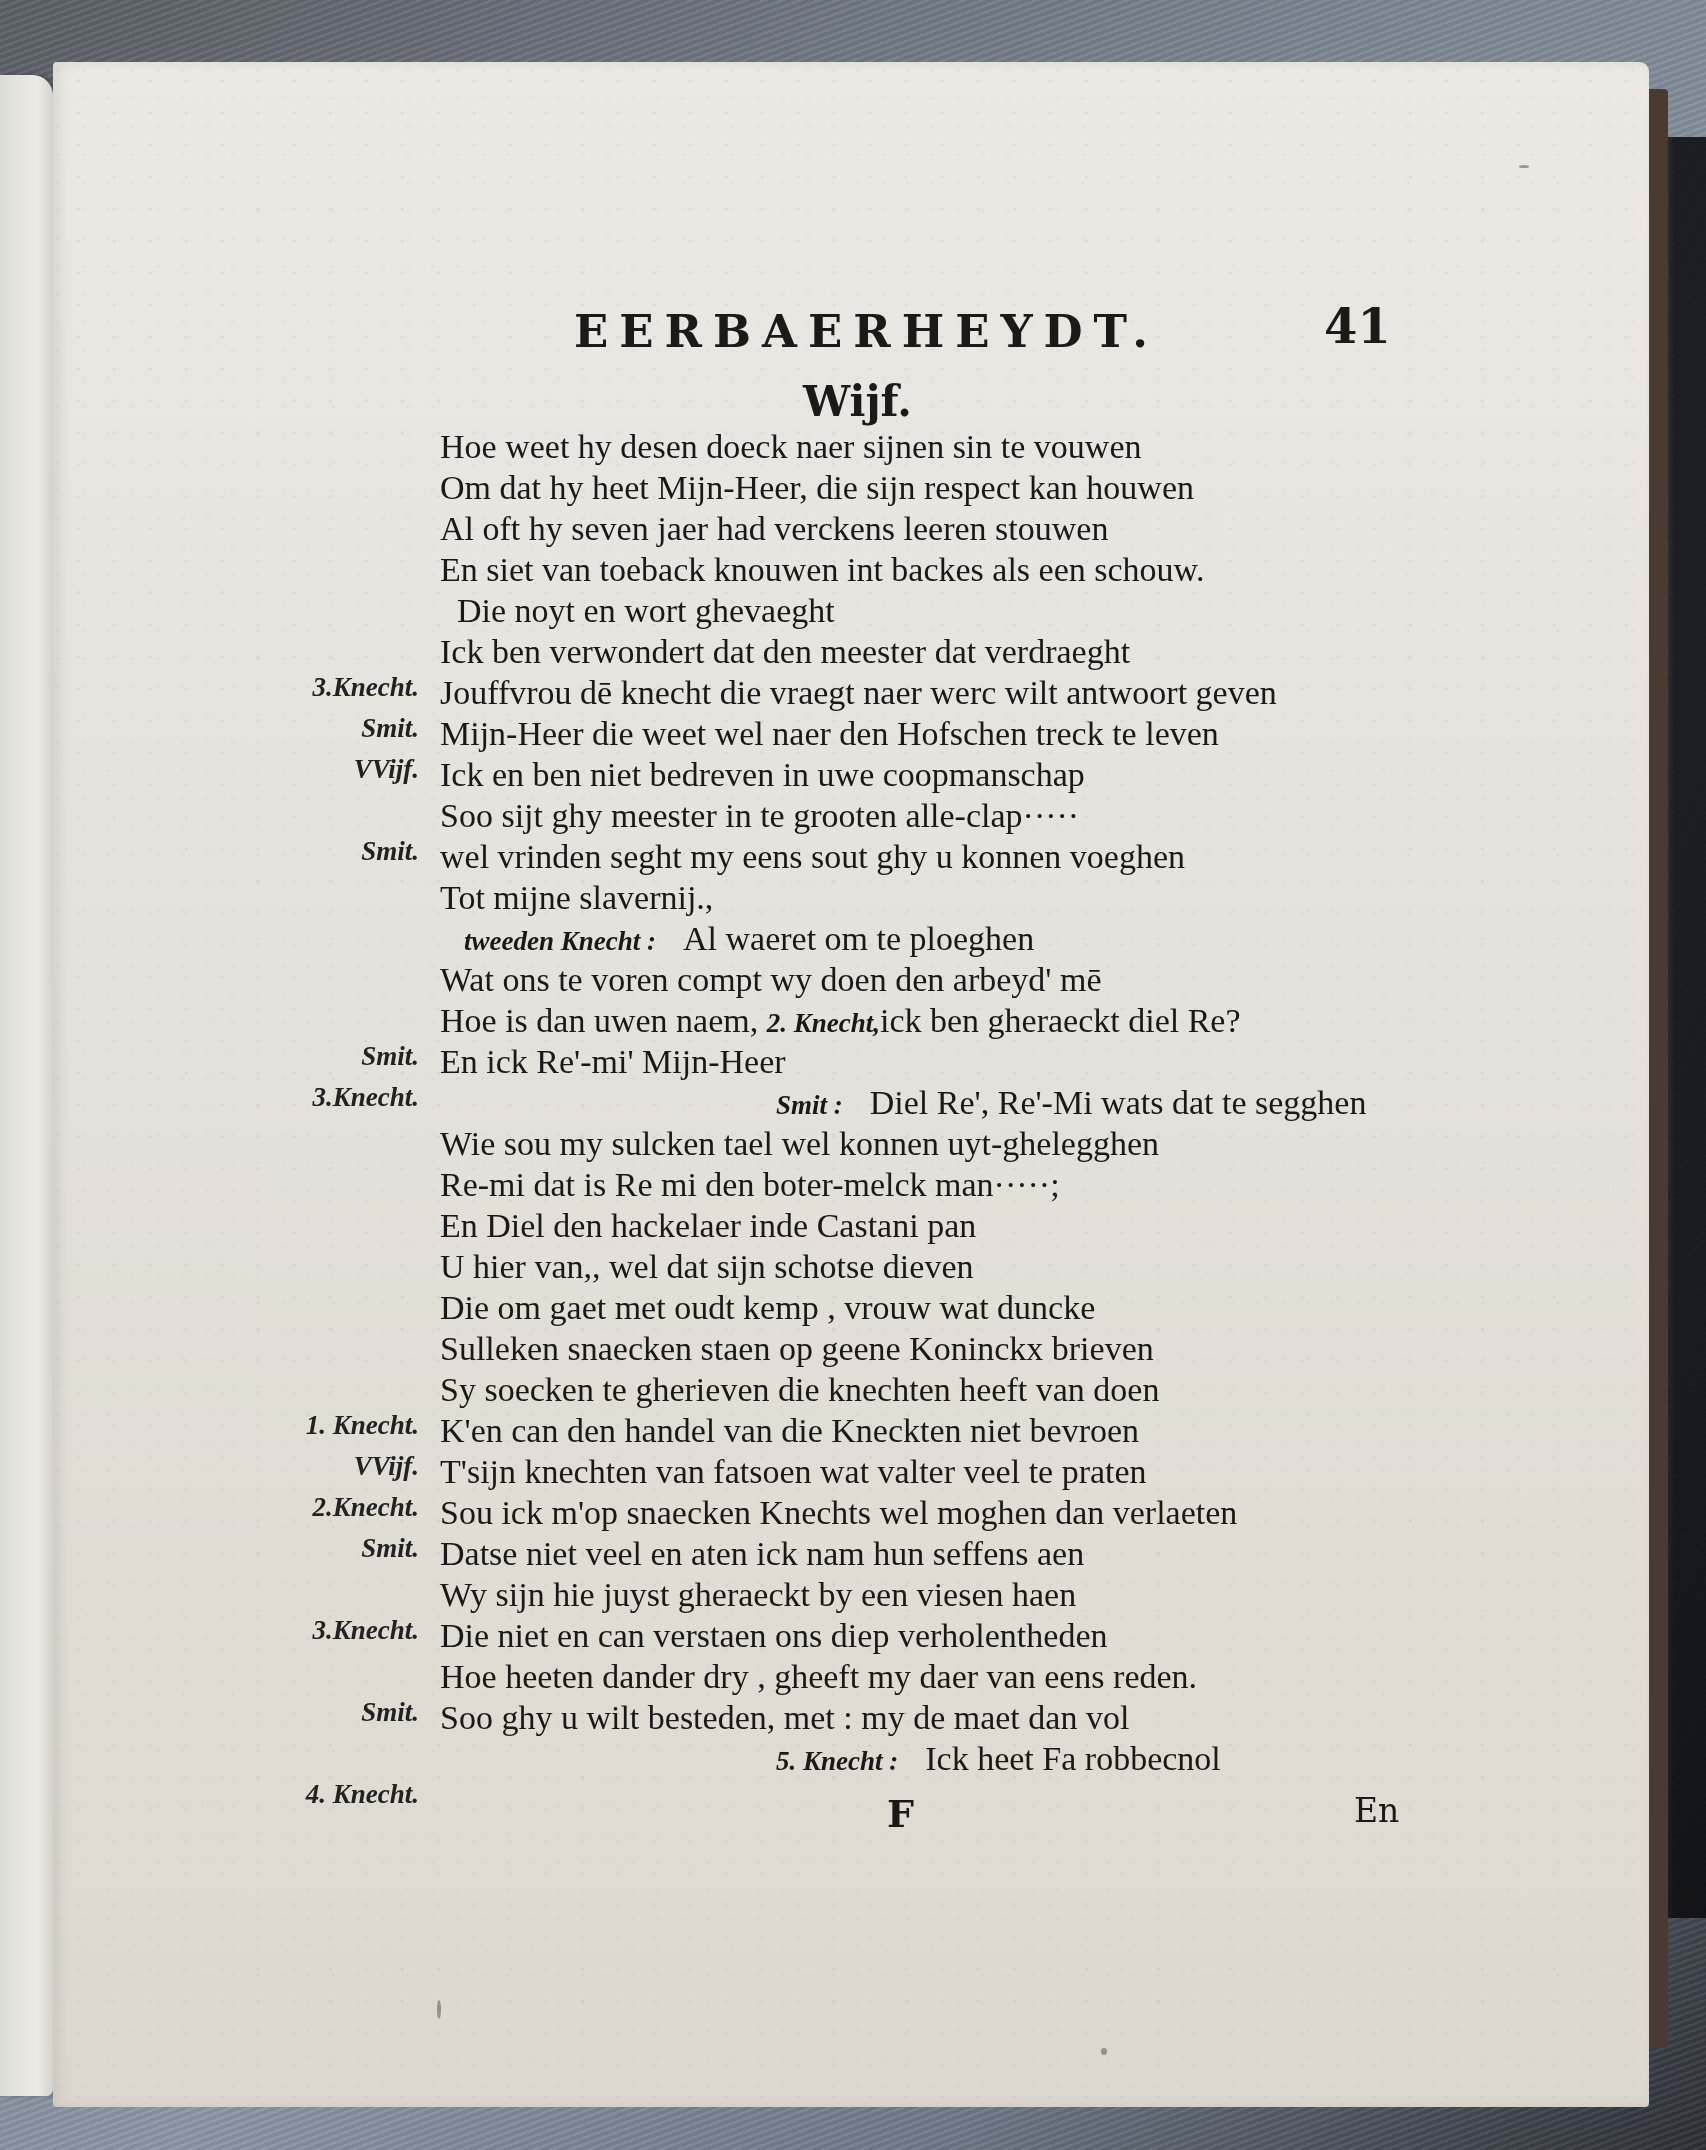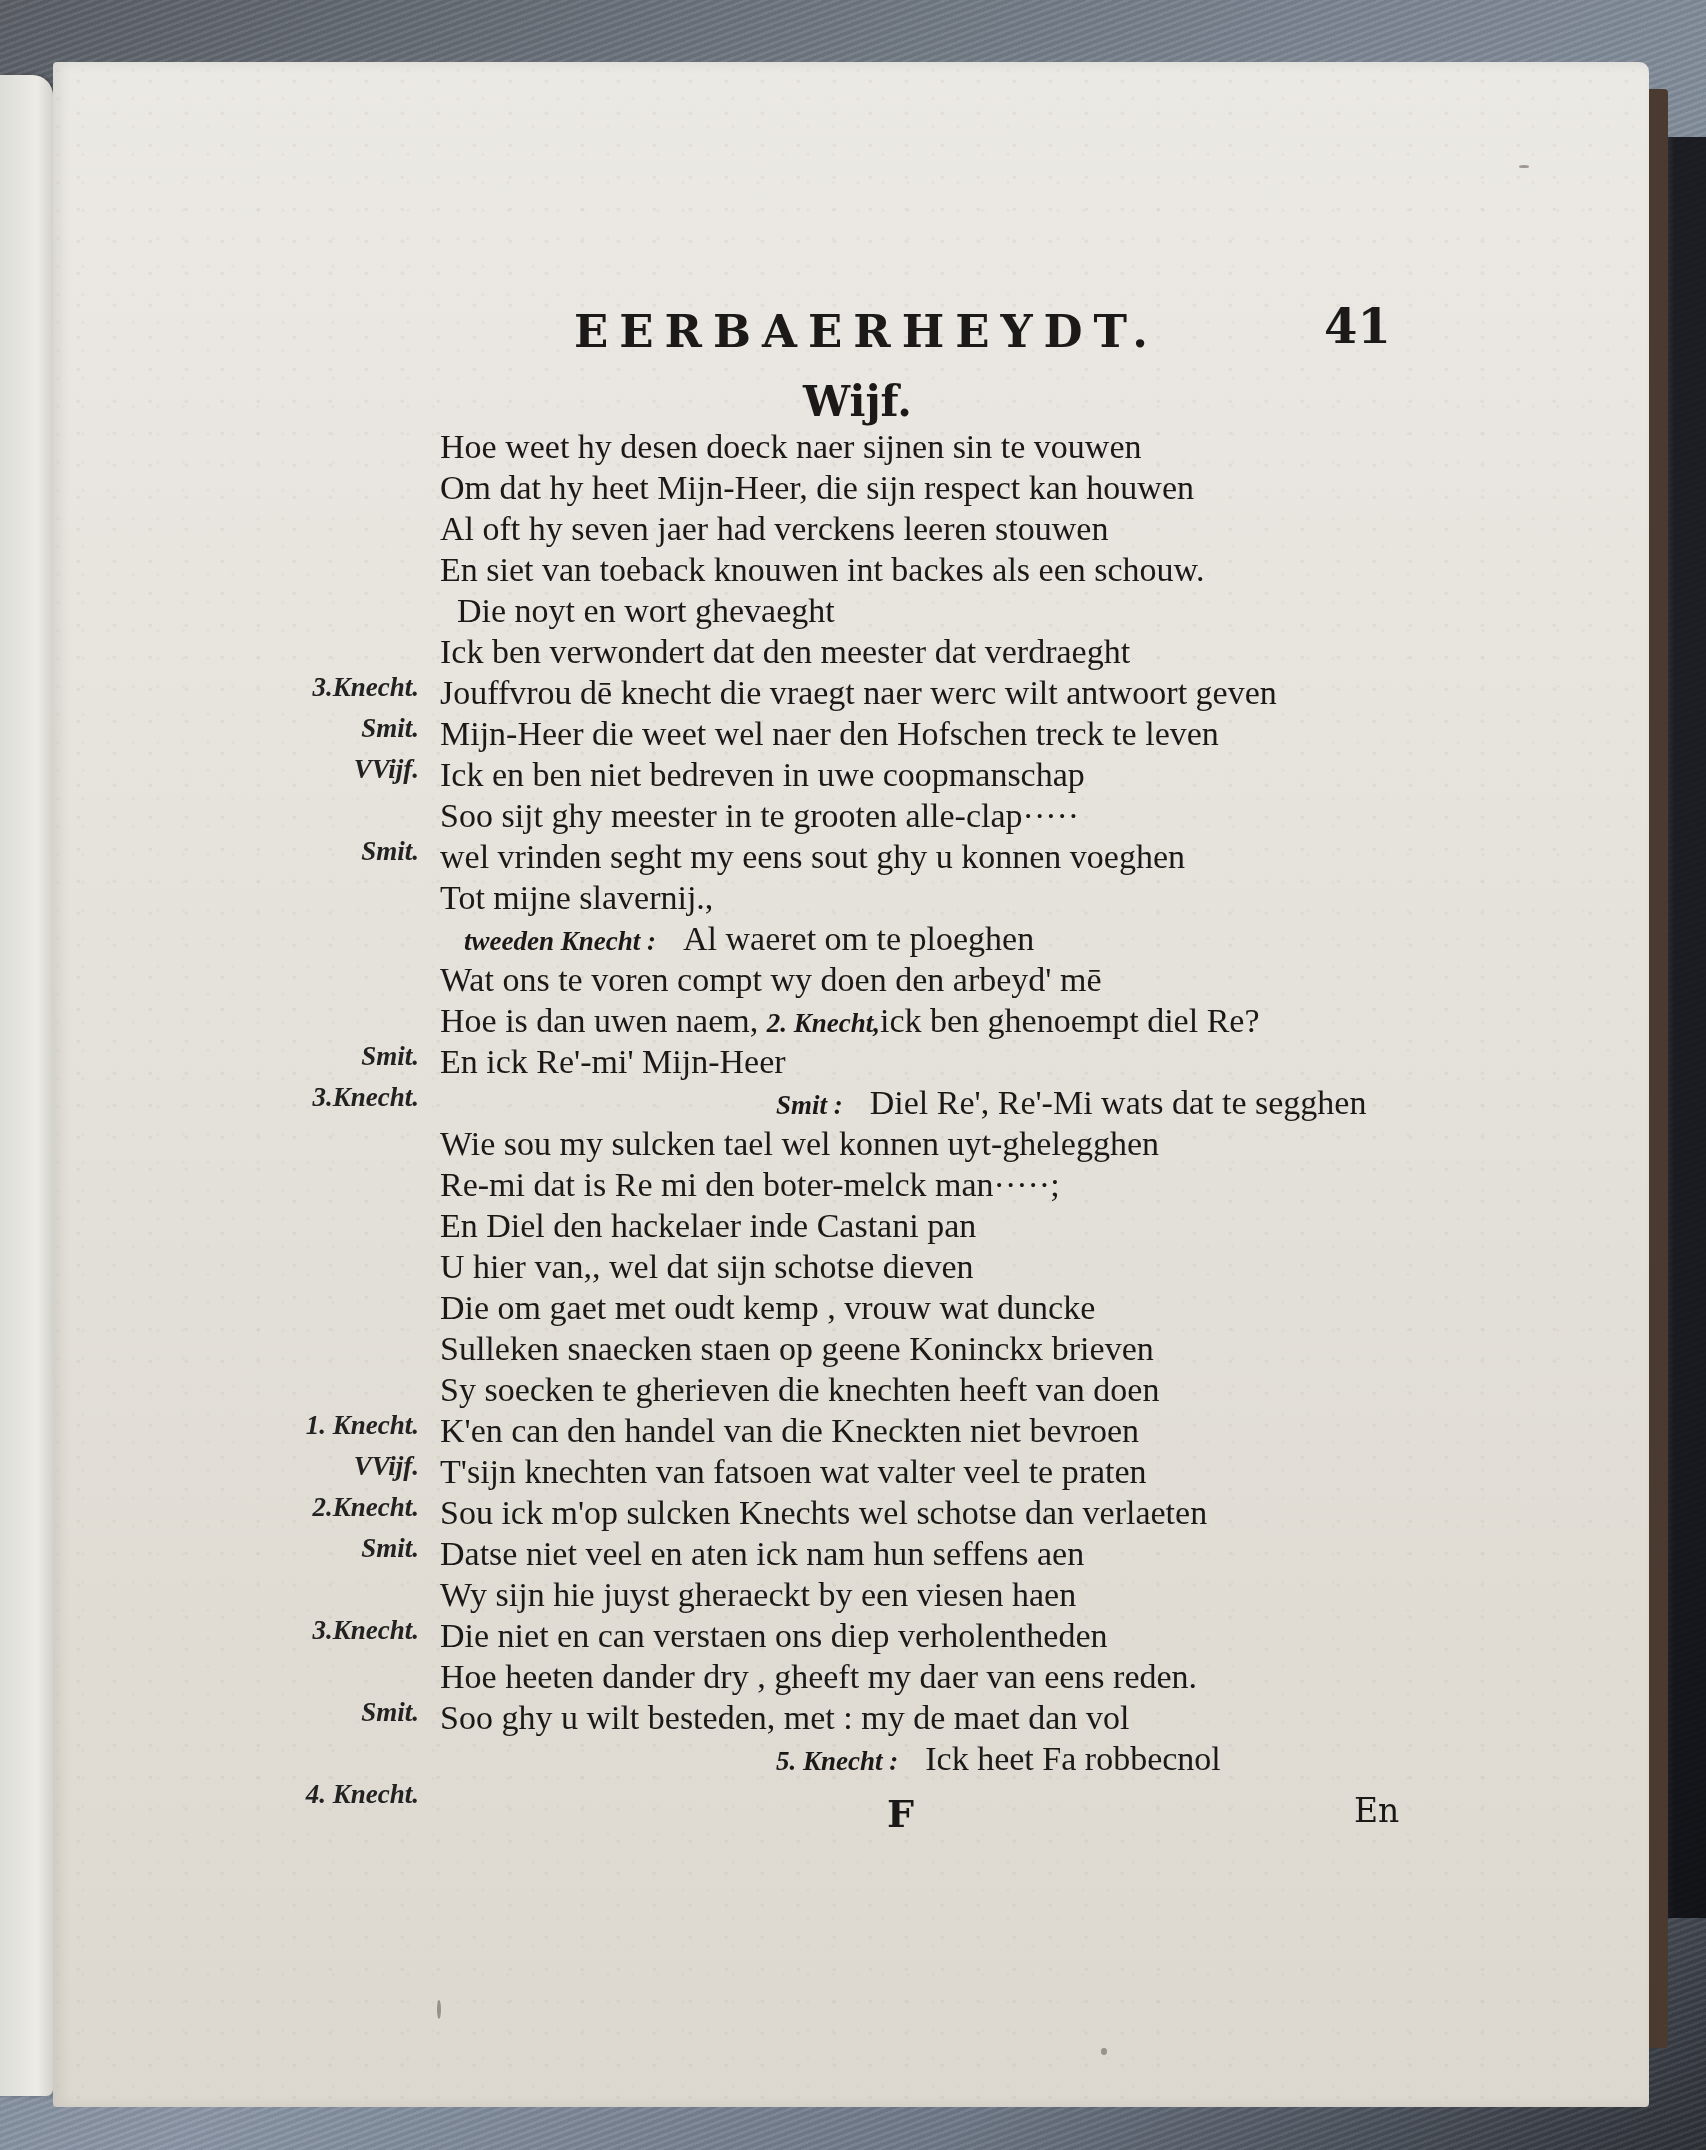--- a/index.html
+++ b/index.html
@@ -134,21 +134,21 @@
           <span class="txt">Tot mijne slavernij.,</span>
         </div>
         <div class="line inline-spk">
           <span class="txt"><span class="inl">tweeden Knecht :&nbsp;&nbsp;&nbsp;&nbsp;</span><span>Al waeret om te ploeghen</span></span>
         </div>
         <div class="line">
           <span class="txt">Wat ons te voren compt wy doen den arbeyd' mē</span>
         </div>
         <div class="line">
           <span class="spk">Smit.</span>
-          <span class="txt"><span>Hoe is dan uwen naem, </span><span class="inl">2. Knecht,</span><span>ick ben ghenoempt diel Re?</span></span>
+          <span class="txt"><span>Hoe is dan uwen naem, </span><span class="inl">2. Knecht,</span><span>ick ben gheraeckt diel Re?</span></span>
         </div>
         <div class="line">
           <span class="spk">3.Knecht.</span>
           <span class="txt">En ick Re'-mi' Mijn-Heer</span>
         </div>
         <div class="line far">
           <span class="txt"><span class="inl">Smit :&nbsp;&nbsp;&nbsp;&nbsp;</span><span>Diel Re', Re'-Mi wats dat te segghen</span></span>
         </div>
         <div class="line">
           <span class="txt">Wie sou my sulcken tael wel konnen uyt-ghelegghen</span>
@@ -175,21 +175,21 @@
         <div class="line">
           <span class="spk">VVijf.</span>
           <span class="txt">K'en can den handel van die Kneckten niet bevroen</span>
         </div>
         <div class="line">
           <span class="spk">2.Knecht.</span>
           <span class="txt">T'sijn knechten van fatsoen wat valter veel te praten</span>
         </div>
         <div class="line">
           <span class="spk">Smit.</span>
-          <span class="txt">Sou ick m'op sulcken Knechts wel schotse dan verlaeten</span>
+          <span class="txt">Sou ick m'op snaecken Knechts wel moghen dan verlaeten</span>
         </div>
         <div class="line">
           <span class="txt">Datse niet veel en aten ick nam hun seffens aen</span>
         </div>
         <div class="line">
           <span class="spk">3.Knecht.</span>
           <span class="txt">Wy sijn hie juyst gheraeckt by een viesen haen</span>
         </div>
         <div class="line">
           <span class="txt">Die niet en can verstaen ons diep verholentheden</span>

